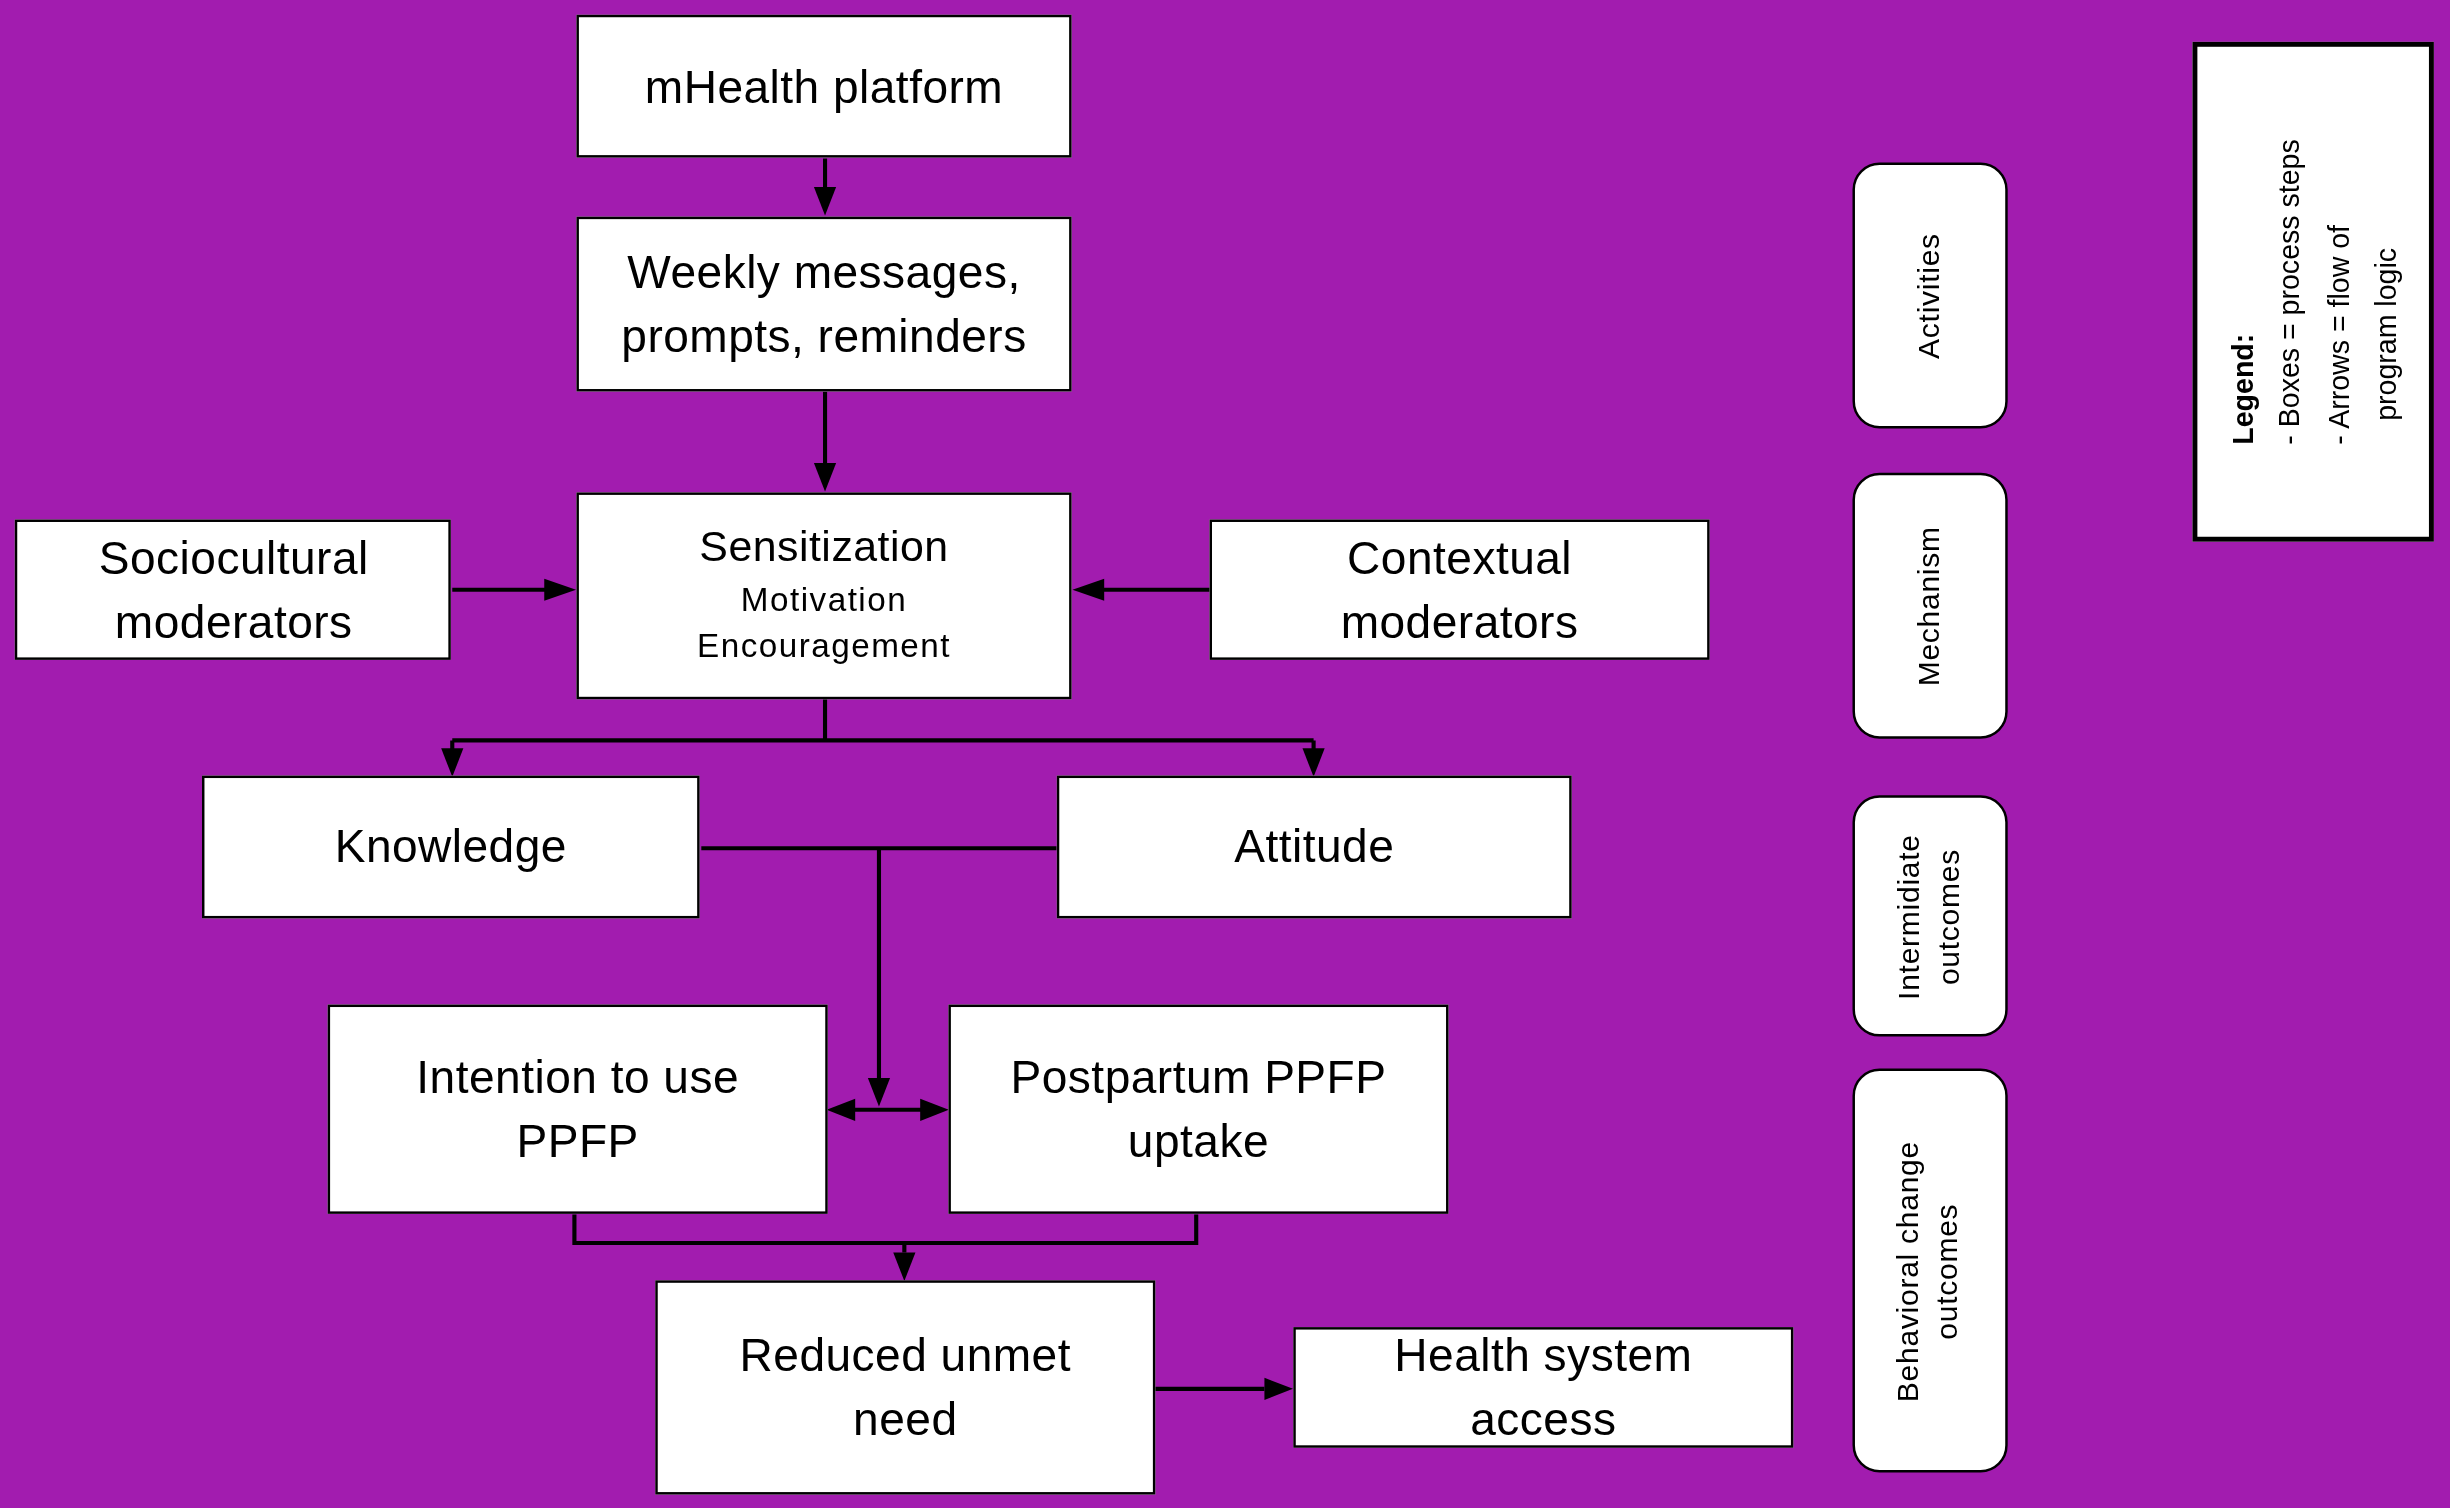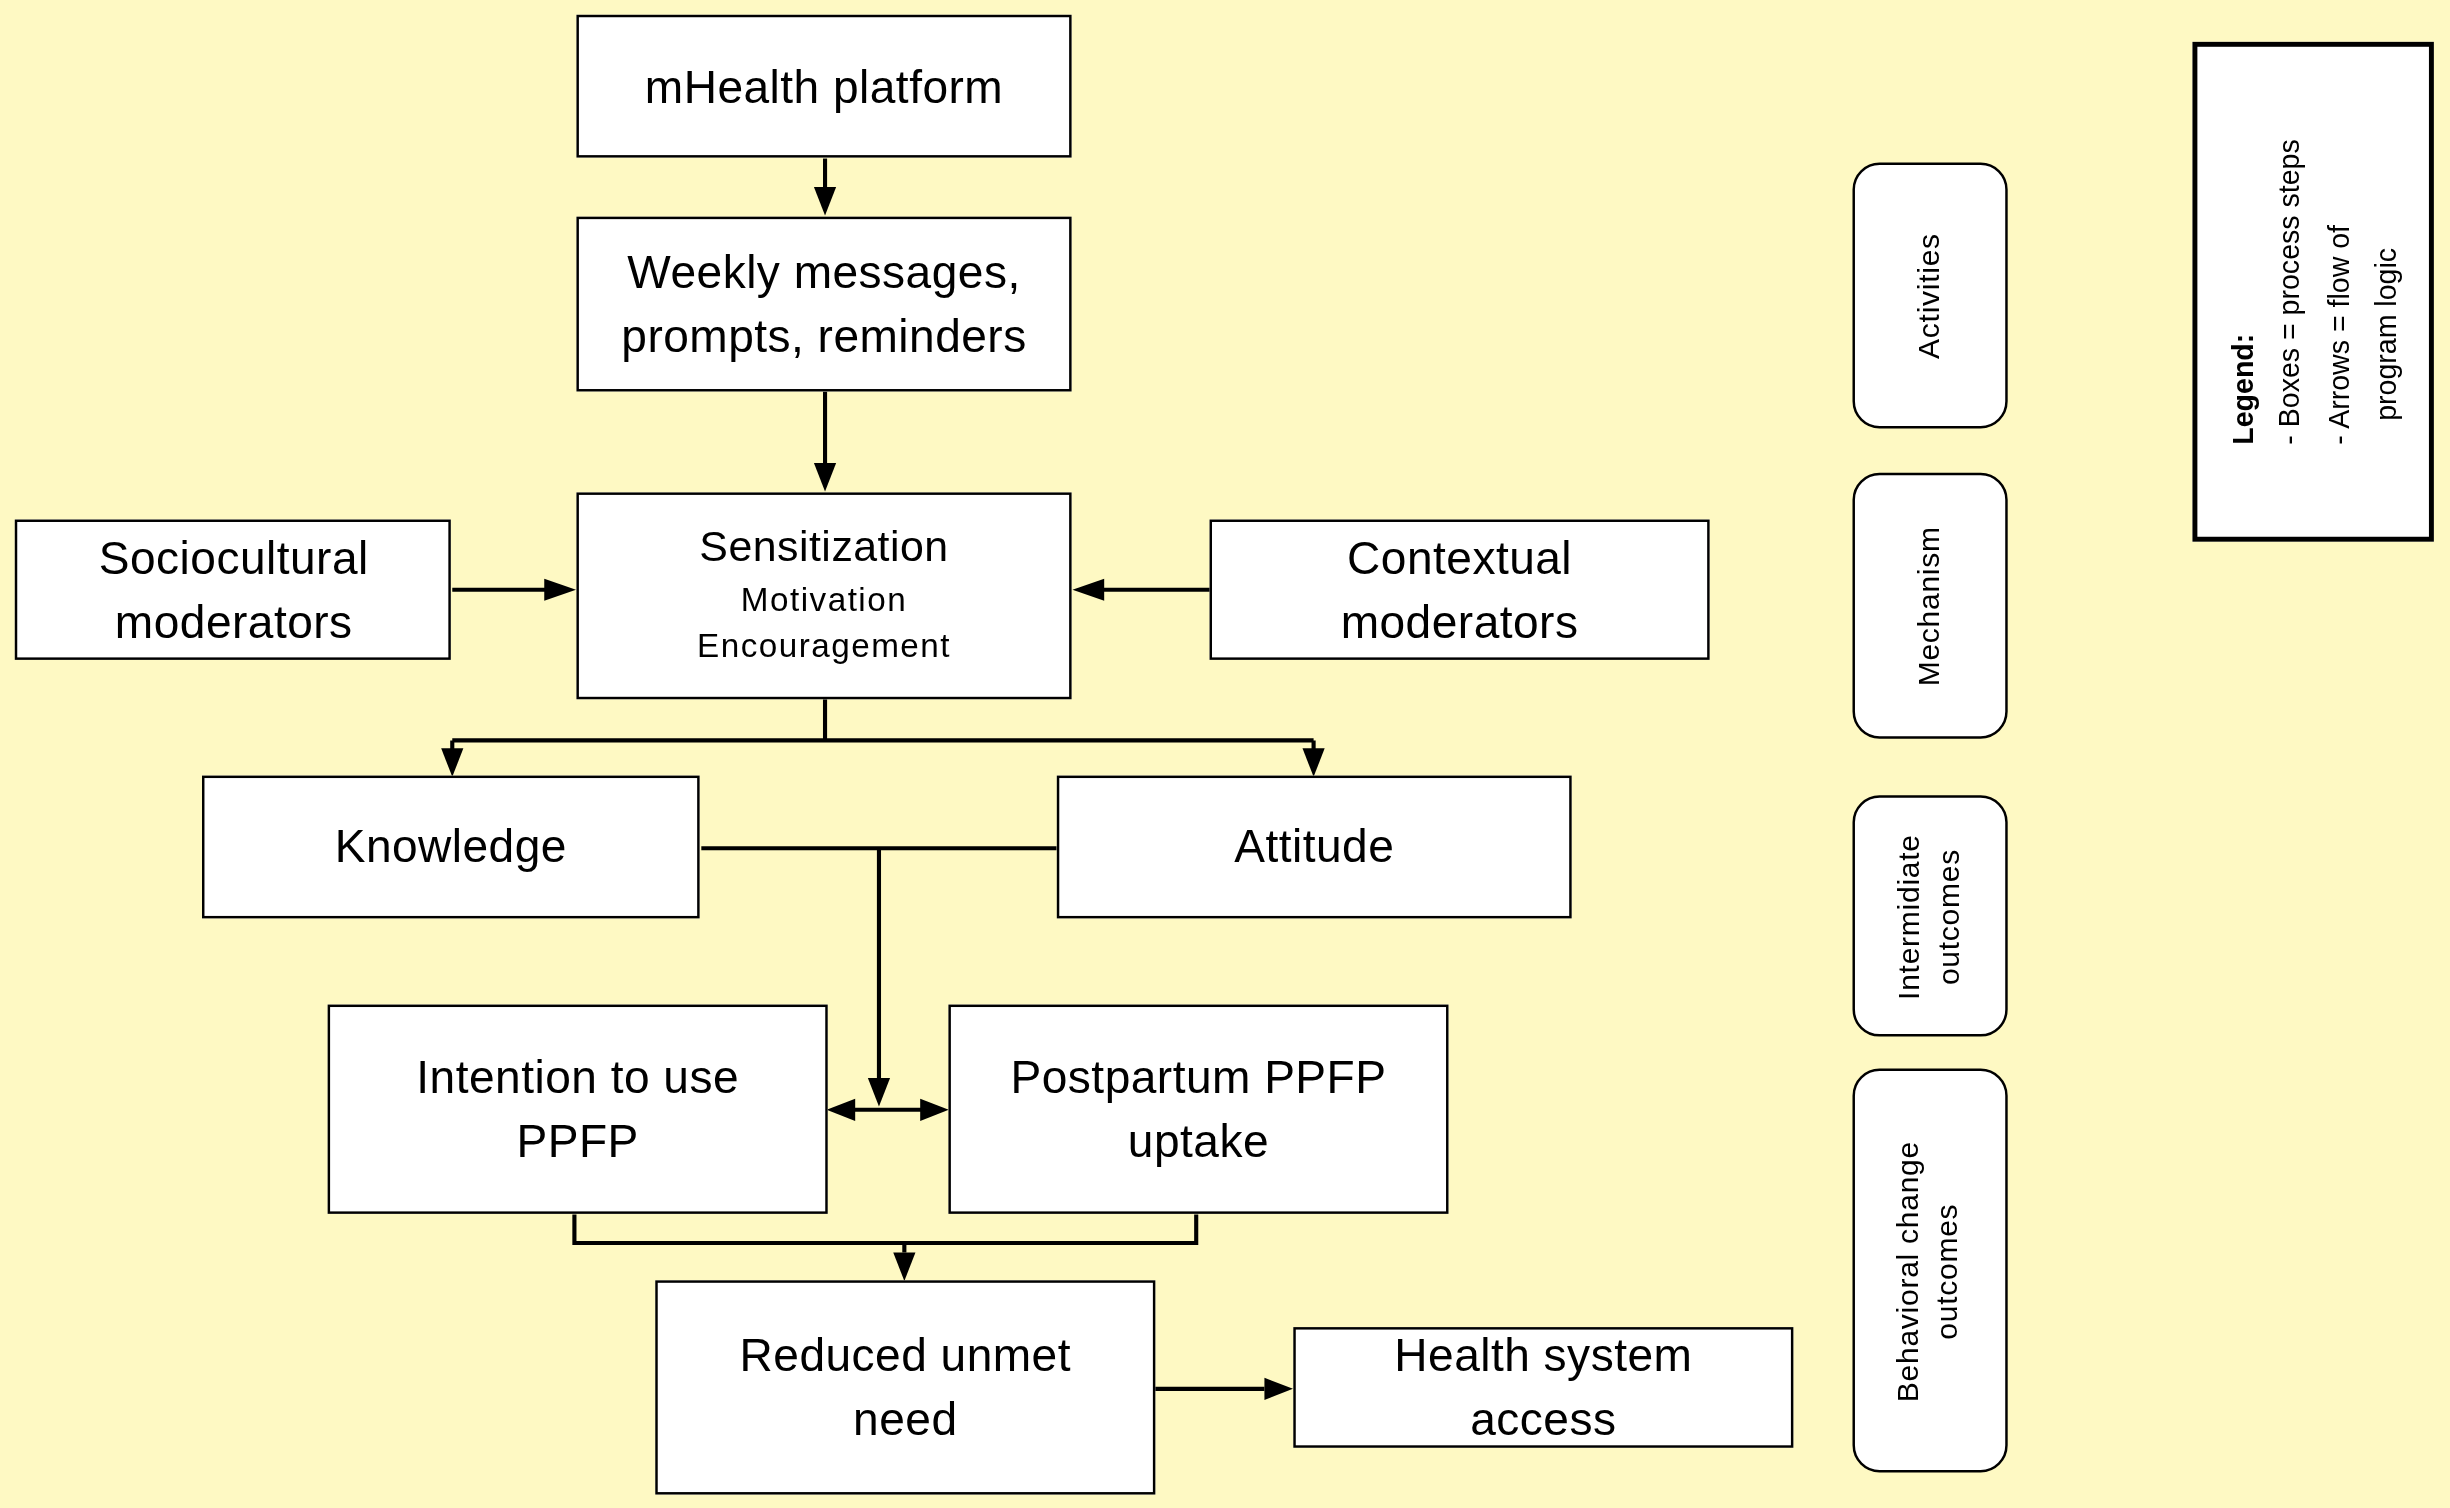--- a/index.html
+++ b/index.html
@@ -1,21 +1,21 @@
 <!DOCTYPE html>
 <html style="font-size:10.3px"><head>
 <meta charset="utf-8">
 <style>
   html, body { margin: 0; padding: 0; background: #ffffff; }
   .viewport {
     position: relative;
     width: 2450px;
     height: 1509px;
     overflow: hidden;
-    background: #fef9c3;
+    background: #a21caf;
     font-family: "Liberation Sans", "DejaVu Sans", sans-serif;
     color: #000000;
   }
   .stage {
     position: absolute;
     left: 0; top: 0;
     width: 995px;
     height: 613px;
     transform: scale(2.46343, 2.46218);
     transform-origin: 0 0;

